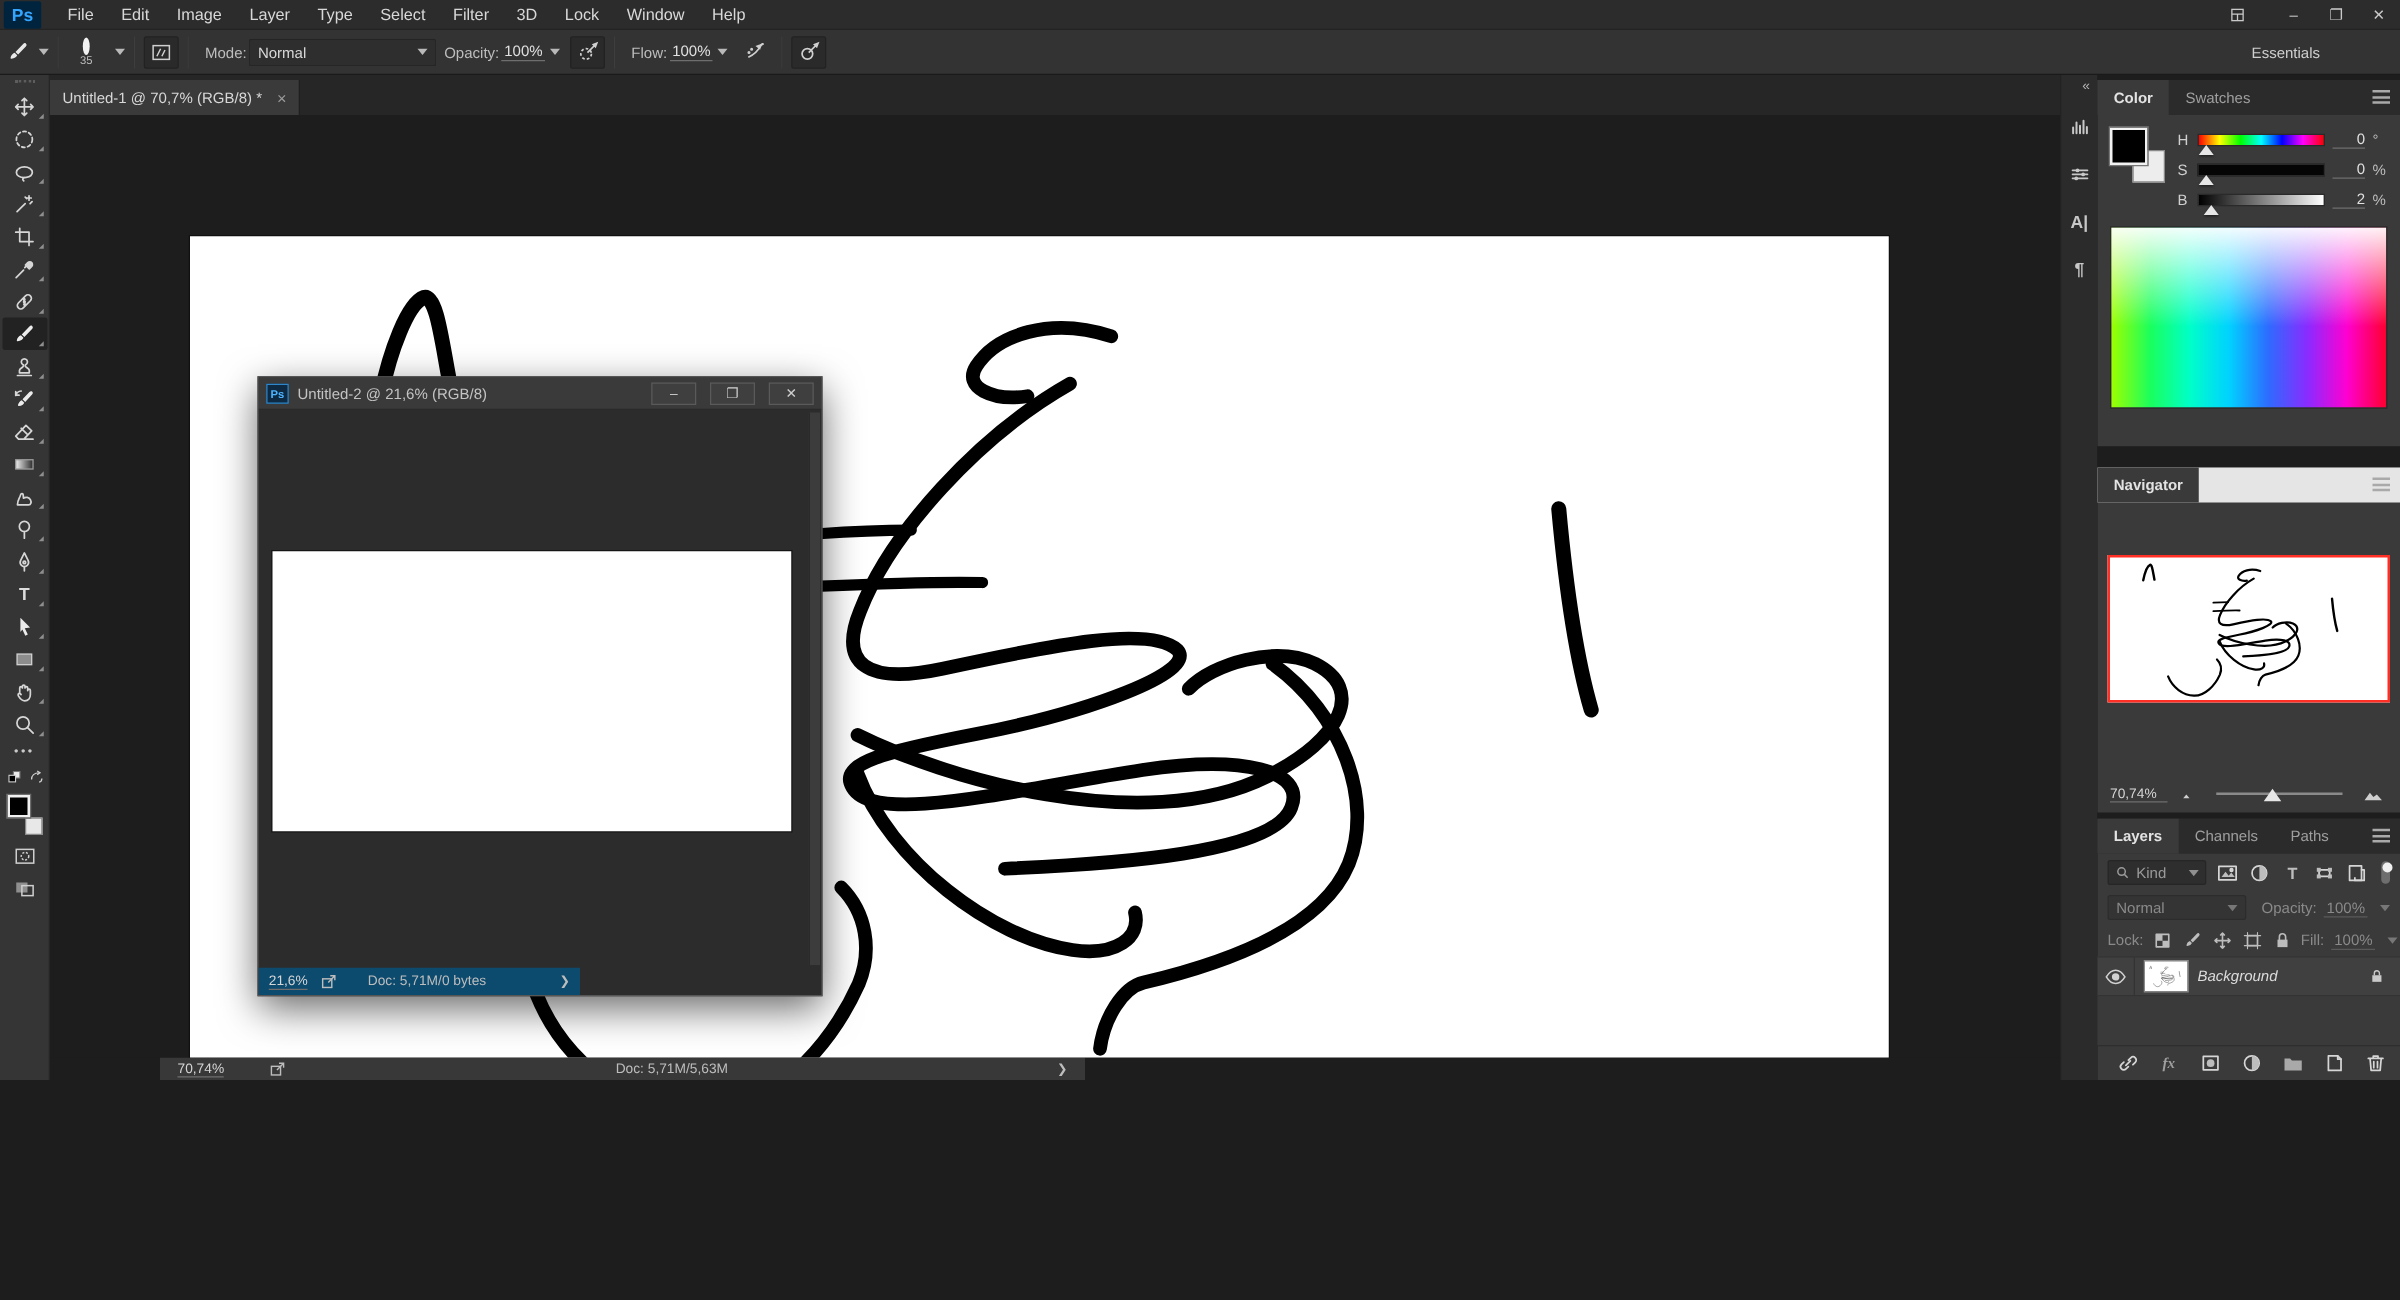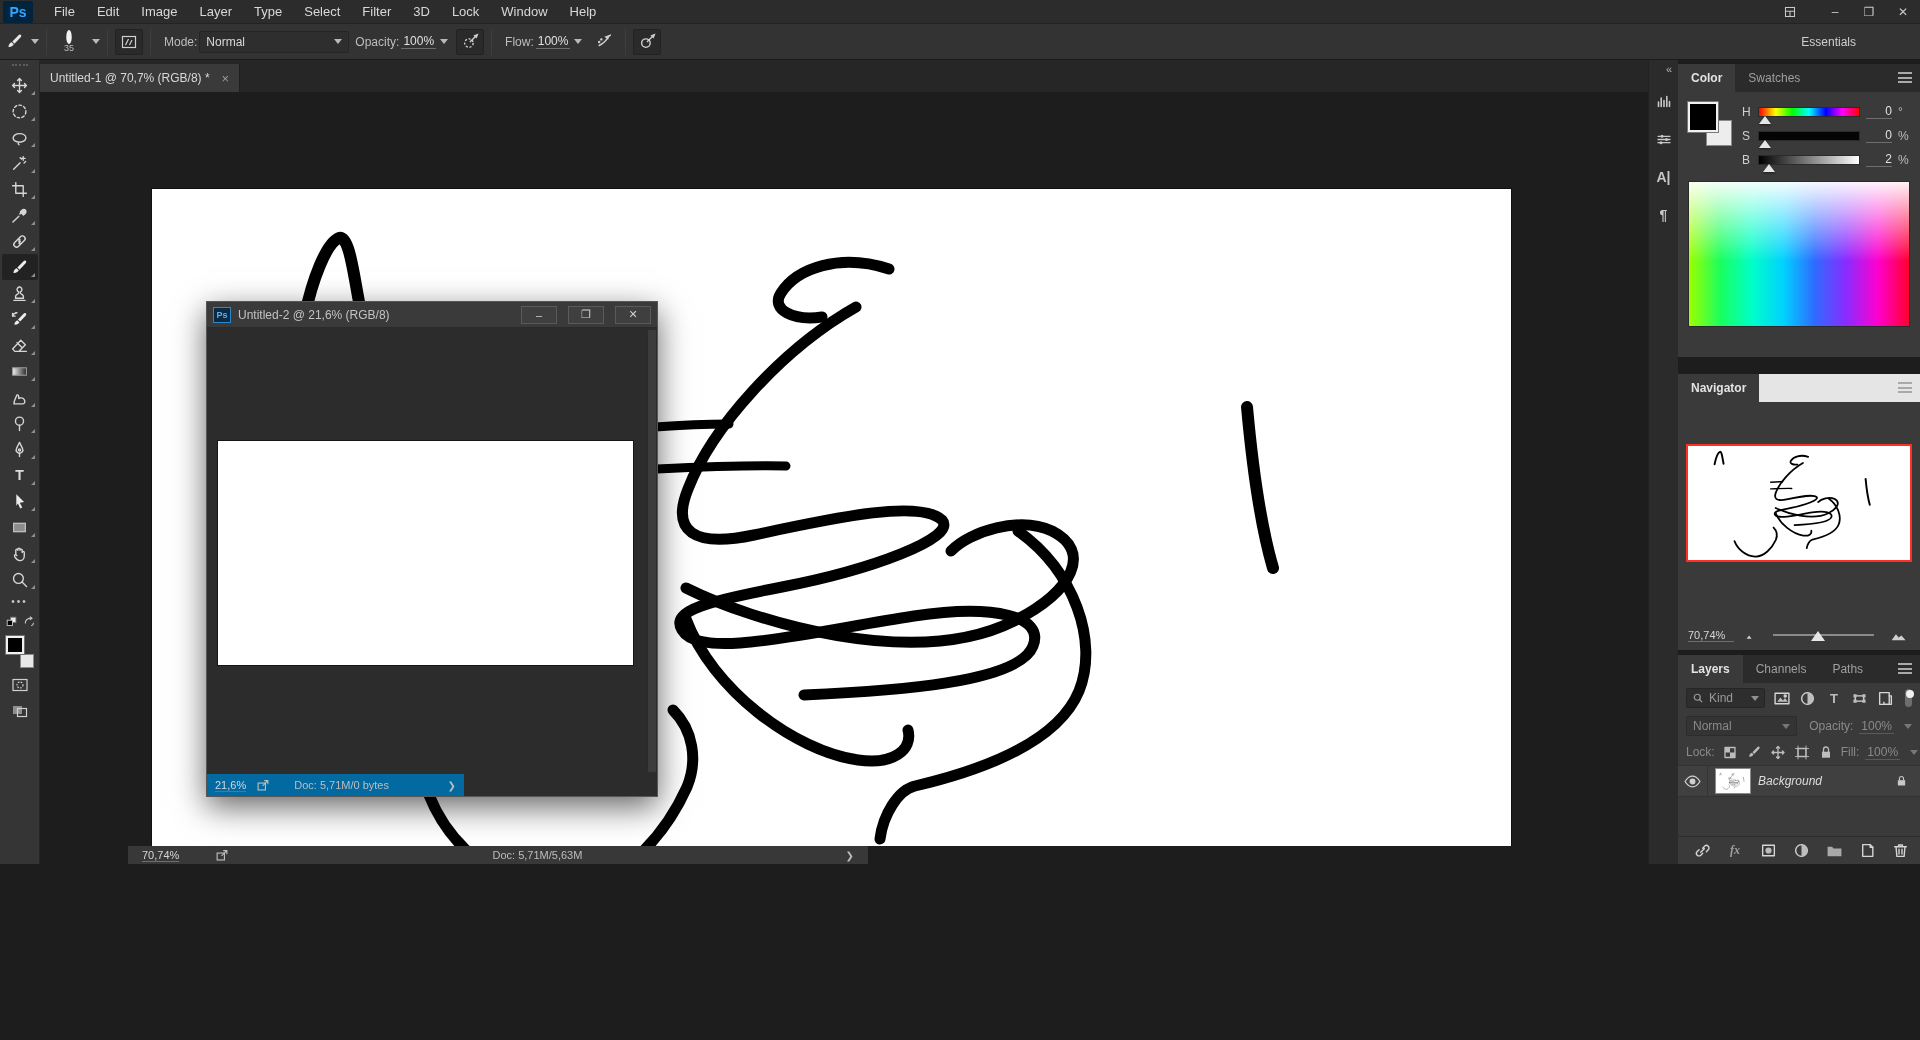--- a/index.html
+++ b/index.html
@@ -78,21 +78,21 @@
   .fw-ps { width:18px; height:16px; border:1px solid #2f86c9; background:#0d2a42; color:#4db4ff;
     font-size:9px; font-weight:bold; display:flex; align-items:center; justify-content:center; }
   .fw-title-text { color:#c3c3c3; font-size:12px; flex:1; }
   .fw-btn { width:36px; height:18px; border:1px solid #5a5a5a; color:#cfcfcf; font-size:11px;
     display:flex; align-items:center; justify-content:center; margin-left:4px; background:#3f3f3f; }
   .fw-client { flex:1; position:relative; background:#2c2c2c; }
   .fw-canvas { position:absolute; left:11px; top:113px; width:415px; height:224px; background:#fff;
     box-shadow:0 0 0 1px #151515; }
   .fw-scroll { position:absolute; right:1px; top:2px; bottom:2px; width:9px; background:#3c3c3c; border-left:1px solid #2a2a2a; }
   .fw-status { height:22px; background:#2c2c2c; display:flex; align-items:center; flex:0 0 auto; }
-  .fw-status-strip { width:257px; height:100%; background:#0369a1; display:flex; align-items:center; gap:10px; padding:0 8px; }
+  .fw-status-strip { width:257px; height:100%; background:#0c4a6e; display:flex; align-items:center; gap:10px; padding:0 8px; }
   .fw-zoom { color:#d6d6d6; font-size:11px; border-bottom:1px solid #6e6e6e; }
   .fw-doc { color:#bdbdbd; font-size:11px; margin-left:14px; }
   .fw-chev { margin-left:auto; color:#bdbdbd; font-size:10px; }
 
   
   .statusbar { height:18px; background:#1d1d1d; display:flex; flex:0 0 auto; }
   .status-strip { margin-left:88px; width:740px; background:#383838; display:flex; align-items:center;
     gap:10px; padding:0 14px; }
   .sb-zoom { font-size:11px; color:#d6d6d6; border-bottom:1px solid #6e6e6e; }
   .sb-doc { font-size:11px; color:#bdbdbd; margin:0 auto; }

